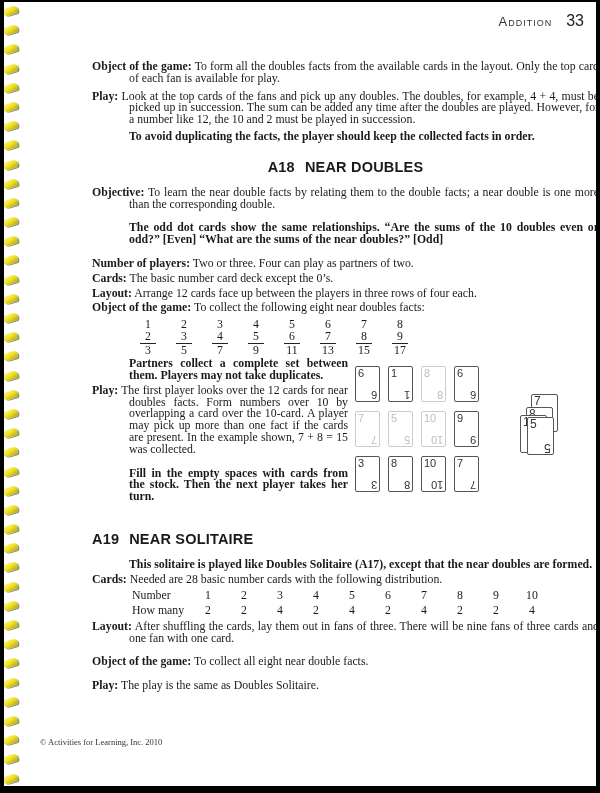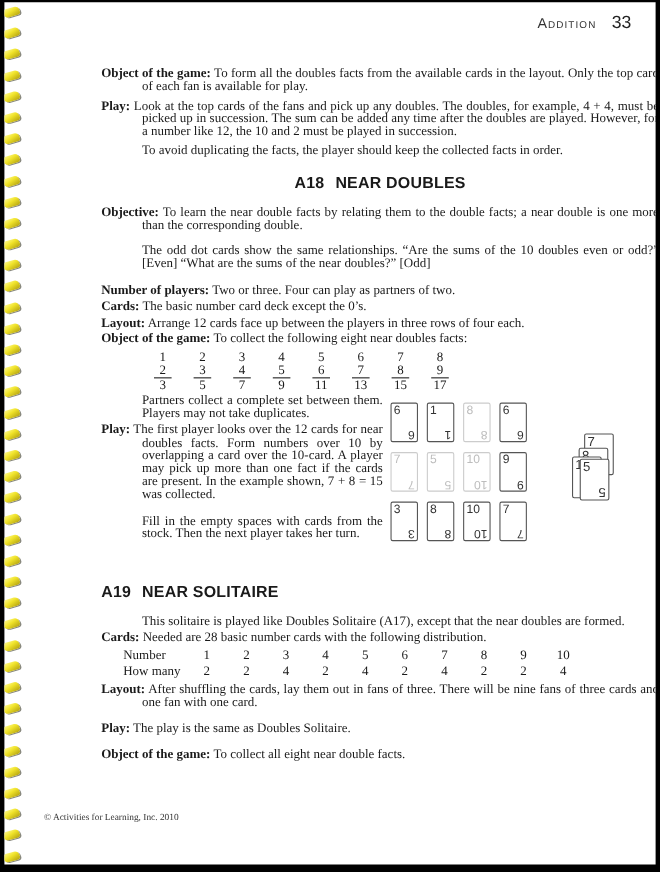--- a/index.html
+++ b/index.html
@@ -16,29 +16,29 @@
   .binding{position:absolute;left:-2px;top:0;width:22px;height:100%;}
   .coil{
     width:15px;height:8px;margin:0 0 11.2px 1px;
     background:linear-gradient(160deg,#fdf77f 8%,var(--spiral-yellow,#f0e32a) 45%,#b8a712 96%);
     border-radius:7px 8px 5px 8px;
     transform:rotate(-16deg);
     box-shadow:1px 1px 0 rgba(40,40,20,.55);
   }
   .binding .coil:first-child{margin-top:5px;}
   
-  .header{position:absolute;top:10px;right:22px;font-family:"Liberation Sans",sans-serif;}
+  .header{position:absolute;top:10px;right:12px;font-family:"Liberation Sans",sans-serif;}
   .section-name{font-variant:small-caps;font-size:13px;letter-spacing:1px;color:#333;}
   .page-num{font-size:16px;margin-left:14px;color:#222;}
   .footer{position:absolute;left:36px;top:735px;font-size:8.5px;color:#333;}
   
   .content{position:absolute;left:88px;top:0;width:507px;font-size:11.8px;line-height:11.8px;}
   p{margin:0;}
   .hang{padding-left:37px;text-indent:-37px;text-align:justify;}
-  .block{margin-left:37px;text-align:justify;}
+  .block{margin-left:37px;text-align:justify;font-weight:bold;}
   .lbl{font-weight:bold;}
   .it{font-style:italic;}
   .section-heading{font-family:"Liberation Sans",sans-serif;font-weight:bold;font-size:14.5px;line-height:15px;letter-spacing:.2px;}
   .section-heading .code{margin-right:10px;}
   
   .mt-first{margin-top:59px;}
   .mt6{margin-top:6px;} .mt5{margin-top:5px;} .mt4{margin-top:12px;} .mt3{margin-top:3px;}
   .mt-h18{margin-top:17px;text-align:center;} .mt-h19{margin-top:16px;}
   
   .facts{display:flex;margin:4px 0 2px 38px;}
@@ -61,21 +61,21 @@
   .pcard.faded{border-color:#cccccc;}
   .pcard.faded .cnum{color:var(--card-faded,#bdbdbd);}
   .card-stack{position:absolute;left:428px;top:36px;width:45px;height:100px;}
   .scard{position:absolute;width:27px;height:38px;}
   .s7{left:11px;top:0;z-index:1;}
   .s8{left:6px;top:13px;z-index:2;}
   .s10{left:0;top:21px;z-index:3;}
   .s5{left:7px;top:23px;z-index:4;}
   .scard .cnum{font-size:12px;}
   
-  .dist{margin:2px 0 0 20px;font-family:Liberation Serif, serif;}
+  .dist{margin:2px 0 0 40px;font-family:Liberation Serif, serif;}
   .dist-row{display:flex;line-height:15px;}
   .dist-label{width:58px;}
   .dist-cell{width:36px;text-align:center;}
 </style>
 </head>
 <body>
 
 <div class="page">
 
   <div class="binding">
@@ -304,21 +304,21 @@
           <div class="dist-cell">2</div>
           <div class="dist-cell">4</div>
           <div class="dist-cell">2</div>
           <div class="dist-cell">2</div>
           <div class="dist-cell">4</div>
         </div>
       </div>
 
     <p class="hang mt3"><span class="lbl">Layout:</span> <span>After shuffling the cards, lay them out in fans of three. There will be nine fans of three cards and one fan with one card.</span></p>
 
+    <p class="hang mt4"><span class="lbl">Object of the game:</span> <span>To collect all eight near double facts.</span></p>
+
     <p class="hang mt4"><span class="lbl">Play:</span> <span>The play is the same as Doubles Solitaire.</span></p>
 
-    <p class="hang mt4"><span class="lbl">Object of the game:</span> <span>To collect all eight near double facts.</span></p>
-
   </div>
 
   <div class="footer">© Activities for Learning, Inc. 2010</div>
 
 </div>
 
 </body></html>

